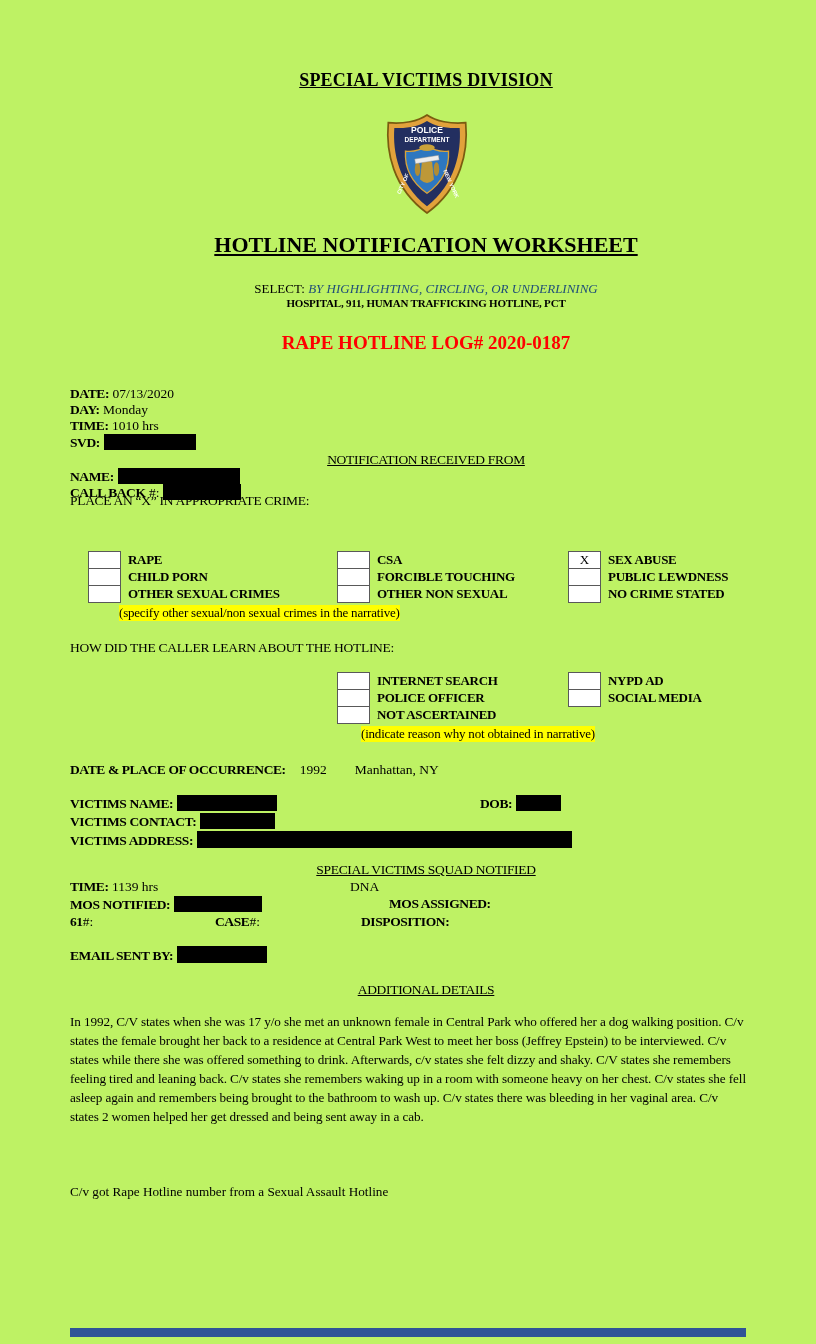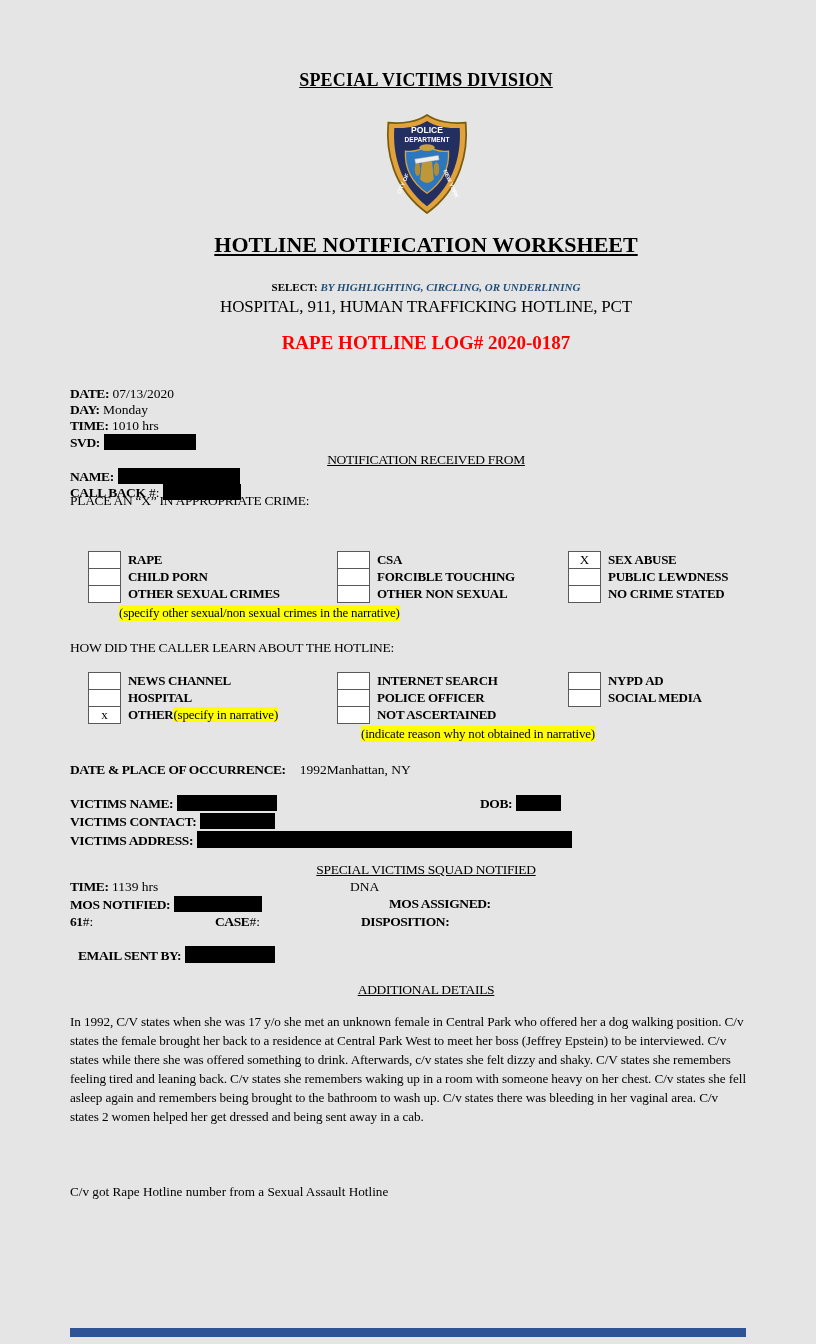--- a/index.html
+++ b/index.html
@@ -1,27 +1,27 @@
 <!DOCTYPE html>
 <html><head>
 <meta charset="utf-8">
 <style>
   html,body{margin:0;padding:0;background:#ffffff;}
-  #page{position:relative;width:816px;height:1344px;background:#e5e5e5;
+  #page{position:relative;width:816px;height:1344px;background:#bef264;
         font-family:"Liberation Serif","DejaVu Serif",serif;color:#000;
         font-size:13.5px;overflow:hidden;}
   .abs{position:absolute;white-space:nowrap;}
   .cx{position:absolute;left:70px;width:712px;text-align:center;white-space:nowrap;}
   .lbl{font-weight:bold;letter-spacing:-0.4px;}
   .u{text-decoration:underline;}
   .division-title{font-size:18px;font-weight:bold;letter-spacing:0.2px;}
   .worksheet-title{font-size:22px;font-weight:bold;}
-  .select-line{font-size:11px;font-weight:bold;}
+  .select-line{font-size:13px;font-weight:normal;}
   .select-inst{color:#1F4E79;font-style:italic;}
-  .optline{font-size:17px;font-weight:normal;letter-spacing:-0.2px;}
+  .optline{font-size:11px;font-weight:bold;letter-spacing:-0.2px;}
   .loghead{font-size:19px;font-weight:bold;color:#FF0000;}
   .sechead{font-size:13.5px;font-weight:normal;letter-spacing:-0.3px;}
   .redact{display:inline-block;background:#000;height:16px;vertical-align:-3px;margin-left:4px;}
   .cbcol{position:absolute;}
   .cbrow{display:flex;align-items:center;height:18px;margin-top:-1px;}
   .cbrow:first-child{margin-top:0;}
   .cbox{width:33px;height:18px;box-sizing:border-box;border:1px solid #595959;
         display:flex;align-items:center;justify-content:center;
         font-size:13px;background:#fff;flex:none;}
   .cblabel{margin-left:7px;font-weight:bold;font-size:13px;letter-spacing:-0.3px;line-height:18px;}
@@ -133,40 +133,20 @@
         <div class="cbox">
           <span></span>
         </div>
         <div class="cblabel">NO CRIME STATED</div>
       </div>
   </div>
   <div class="abs note hl" style="left:119px;top:605px">(specify other sexual/non sexual crimes in the narrative)</div>
 
   <div class="abs sechead" style="left:70px;top:640px">HOW DID THE CALLER LEARN ABOUT THE HOTLINE:</div>
 
-  <div class="cbcol" style="left:88px;top:672px">
-    <div class="cbrow">
-        <div class="cbox">
-          <span></span>
-        </div>
-        <div class="cblabel">NEWS CHANNEL</div>
-      </div>
-    <div class="cbrow">
-        <div class="cbox">
-          <span></span>
-        </div>
-        <div class="cblabel">HOSPITAL</div>
-      </div>
-    <div class="cbrow">
-        <div class="cbox">
-          <span>x</span>
-        </div>
-        <div class="cblabel"><span>OTHER</span><span class="hl note" style="font-weight:normal">(specify in narrative)</span></div>
-      </div>
-  </div>
   <div class="cbcol" style="left:337px;top:672px">
     <div class="cbrow">
         <div class="cbox">
           <span></span>
         </div>
         <div class="cblabel">INTERNET SEARCH</div>
       </div>
     <div class="cbrow">
         <div class="cbox">
           <span></span>
@@ -190,37 +170,37 @@
     <div class="cbrow">
         <div class="cbox">
           <span></span>
         </div>
         <div class="cblabel">SOCIAL MEDIA</div>
       </div>
   </div>
   <div class="abs note hl" style="left:361px;top:726px">(indicate reason why not obtained in narrative)</div>
 
   <div class="abs" style="left:70px;top:762px">
-    <span class="lbl">DATE &amp; PLACE OF OCCURRENCE:</span><span style="margin-left:14px">1992</span><span style="">Manhattan, NY</span>
+    <span class="lbl">DATE &amp; PLACE OF OCCURRENCE:</span><span style="margin-left:14px">1992</span><span style="margin-left:28px">Manhattan, NY</span>
   </div>
 
   <div class="abs" style="left:70px;top:795px"><span class="lbl">VICTIMS NAME:</span><span class="redact" style="width:100px"></span></div>
   <div class="abs" style="left:480px;top:795px"><span class="lbl">DOB:</span><span class="redact" style="width:45px"></span></div>
   <div class="abs" style="left:70px;top:813px"><span class="lbl">VICTIMS CONTACT:</span><span class="redact" style="width:75px"></span></div>
   <div class="abs" style="left:70px;top:831px"><span class="lbl">VICTIMS ADDRESS:</span><span class="redact" style="width:375px;height:17px"></span></div>
 
   <div class="cx sechead u" style="top:862px">SPECIAL VICTIMS SQUAD NOTIFIED</div>
   <div class="abs" style="left:70px;top:879px"><span class="lbl">TIME:</span> <span>1139 hrs</span></div>
   <div class="abs" style="left:350px;top:879px">DNA</div>
   <div class="abs" style="left:70px;top:896px"><span class="lbl">MOS NOTIFIED:</span><span class="redact" style="width:88px"></span></div>
   <div class="abs lbl" style="left:389px;top:896px">MOS ASSIGNED:</div>
   <div class="abs" style="left:70px;top:914px"><span class="lbl">61</span><span>#:</span></div>
   <div class="abs" style="left:215px;top:914px"><span class="lbl">CASE</span><span>#:</span></div>
   <div class="abs lbl" style="left:361px;top:914px">DISPOSITION:</div>
-  <div class="abs" style="left:78px;top:946px"><span class="lbl">EMAIL SENT BY:</span><span class="redact" style="width:90px;height:17px"></span></div>
+  <div class="abs" style="left:70px;top:946px"><span class="lbl">EMAIL SENT BY:</span><span class="redact" style="width:90px;height:17px"></span></div>
 
   <div class="cx sechead u" style="top:982px">ADDITIONAL DETAILS</div>
   <div class="narrative" style="top:1012px">In 1992, C/V states when she was 17 y/o she met an unknown female in Central Park who offered her a dog walking position. C/v states the female brought her back to a residence at Central Park West to meet her boss (Jeffrey Epstein) to be interviewed. C/v states while there she was offered something to drink. Afterwards, c/v states she felt dizzy and shaky. C/V states she remembers feeling tired and leaning back. C/v states she remembers waking up in a room with someone heavy on her chest. C/v states she fell asleep again and remembers being brought to the bathroom to wash up. C/v states there was bleeding in her vaginal area. C/v states 2 women helped her get dressed and being sent away in a cab.</div>
   <div class="abs" style="left:70px;top:1184px;font-size:13.2px">C/v got Rape Hotline number from a Sexual Assault Hotline</div>
 
   <div class="bar" style="left:70px;top:1328px;width:676px;height:9px"></div>
 
 </div>
 
 </body></html>

